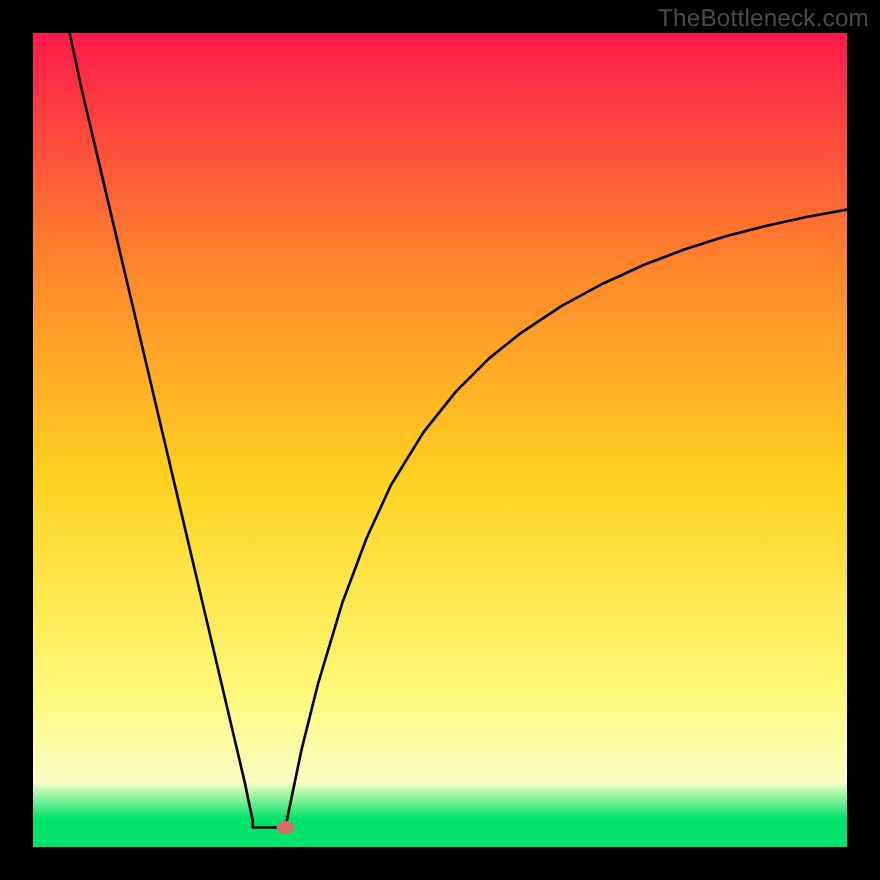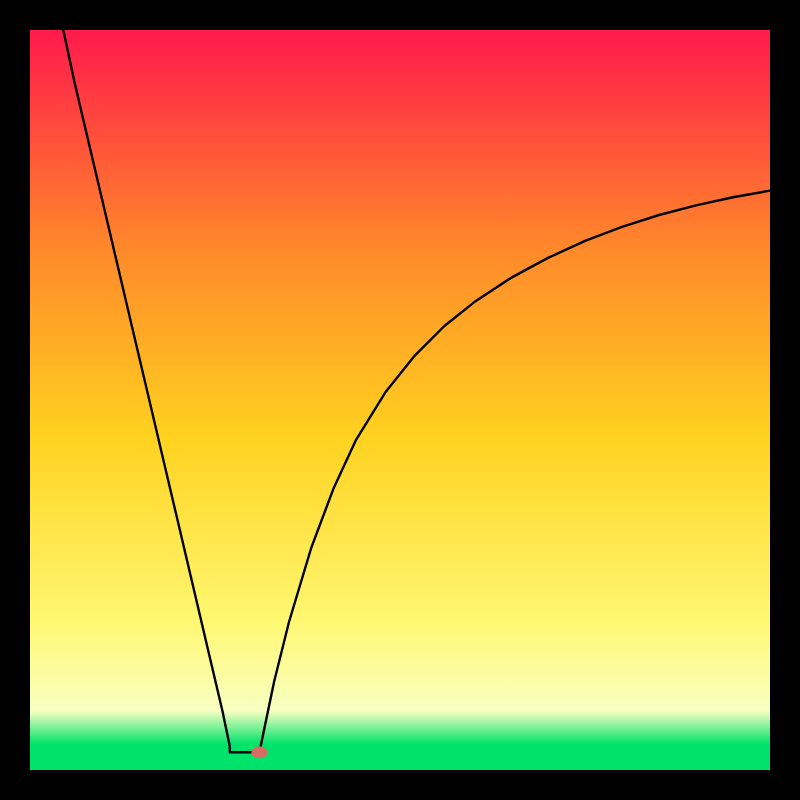--- a/index.html
+++ b/index.html
@@ -34,20 +34,21 @@
     height: 740px;
   }
   svg {
     display: block;
   }
 </style>
 </head>
 <body>
 
 <div class="outer">
+  <div class="watermark">TheBottleneck.com</div>
   <div class="plot-area">
     <svg id="chart-svg" width="740" height="740" viewBox="0 0 740 740">
       <defs>
         <linearGradient id="bg-grad" x1="0" y1="0" x2="0" y2="1">
             <stop offset="0%" stop-color="#ff1a4b"></stop>
             <stop offset="30%" stop-color="#ff8a2a"></stop>
             <stop offset="55.00000000000001%" stop-color="#ffd21f"></stop>
             <stop offset="80%" stop-color="#fff873"></stop>
             <stop offset="92%" stop-color="#f8ffc2"></stop>
             <stop offset="96.5%" stop-color="#00e36a"></stop>

